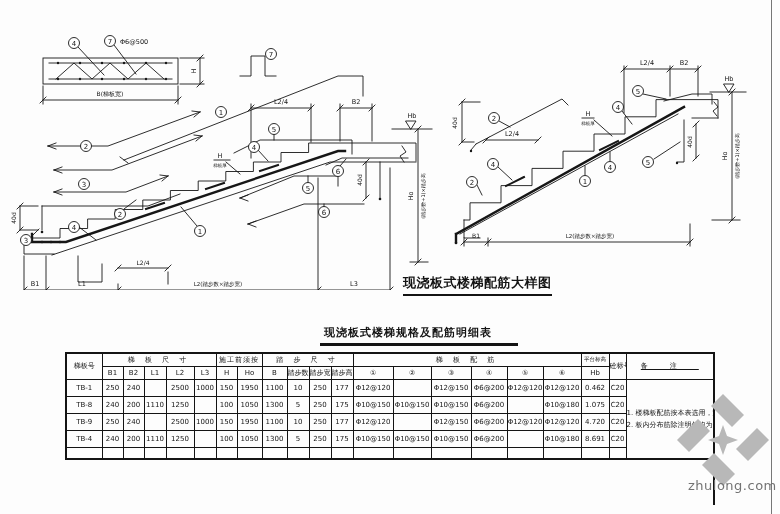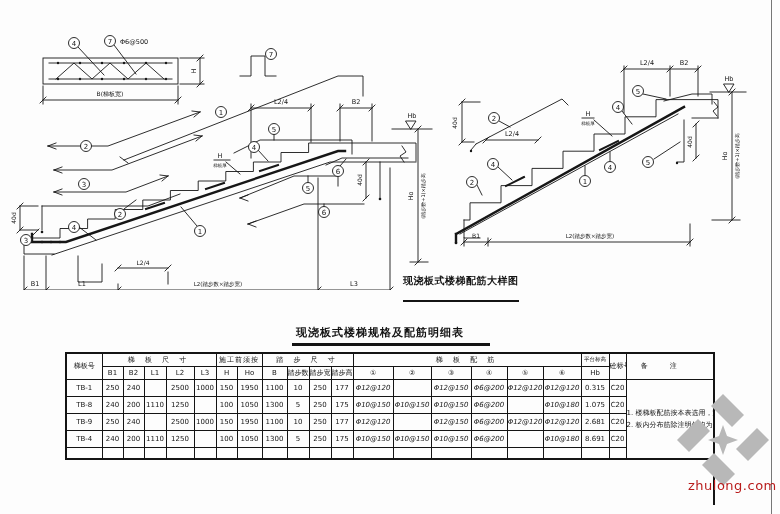--- a/index.html
+++ b/index.html
@@ -1,38 +1,38 @@
 <!DOCTYPE html>
 <html><head>
 <meta charset="utf-8">
 <style>
   html,body{margin:0;padding:0;}
   body{width:780px;height:514px;background:#fdfdfd;position:relative;overflow:hidden;
        font-family:"DejaVu Sans",sans-serif;color:#141414;}
   .abs{position:absolute;}
   svg{display:block;}
   svg text{fill:#141414;font-family:"DejaVu Sans",sans-serif;}
-  .dwg-title{font-weight:bold;font-size:10px;letter-spacing:.5px;border-bottom:2px solid #141414;
-             padding-bottom:12px;white-space:nowrap;}
+  .dwg-title{font-weight:bold;font-size:13px;letter-spacing:.5px;border-bottom:2px solid #141414;
+             padding-bottom:2px;white-space:nowrap;}
   .tbl-title{font-weight:bold;font-size:11px;letter-spacing:1px;white-space:nowrap;
-             border-bottom:3px solid #141414;padding:0 26px 3px 4px;}
+             border-bottom:3px solid #141414;padding:0 26px 3px 4px;margin-left:28px;}
   table.spec{border-collapse:collapse;table-layout:fixed;width:650px;border:2px solid #141414;}
   table.spec th,table.spec td{border:1px solid #141414;padding:0;text-align:center;
              vertical-align:middle;font-weight:normal;font-size:7px;white-space:nowrap;overflow:hidden;}
   tr.hrow{height:13px;} tr.drow{height:17px;} tr.erow{height:12px;}
   th.grp{font-size:6.5px;letter-spacing:4px;}
   th.sub{font-size:6.5px;margin-top:40px;}
   th.sub-sm{font-size:5.5px;letter-spacing:0;}
   th.circ{font-size:8.5px;}
   th.vert{font-size:6.5px;white-space:normal;line-height:1.15;}
-  th.notes-h{letter-spacing:22px;font-size:7.5px;padding-left:22px;}
+  th.notes-h{letter-spacing:22px;font-size:7.5px;padding-left:22px;text-decoration:underline;}
   td.notes-cell{text-align:left;vertical-align:top;white-space:normal;font-size:6.3px;
                 line-height:1.75;padding:4px 5px 0 7px;}
-  td.rebar{font-size:6.3px;letter-spacing:0;font-style:italic;}
-  .wm-text{color:#b91c1c;font-size:13px;letter-spacing:.5px;}
+  td.rebar{font-size:6.3px;letter-spacing:0;}
+  .wm-text{color:#737373;font-size:13px;letter-spacing:.5px;}
   .frame{background:#141414;}
 </style>
 </head>
 <body>
 
 <svg class="abs" style="left:8px;top:28px" width="432" height="262" viewBox="0 0 432 262">
   <g stroke="#161616" stroke-width="0.9" fill="none" stroke-linecap="square">
 
     <rect x="35" y="30" width="135" height="26"></rect>
     <path d="M41,35 H164 M41,51 H164"></path>
@@ -291,21 +291,21 @@
           <td>1100</td>
     <td>10</td>
           <td>250</td>
     <td>177</td>
     <td class="rebar">Φ12@120</td>
           <td class="rebar"></td>
     <td class="rebar">Φ12@150</td>
           <td class="rebar">Φ6@200</td>
     <td class="rebar">Φ12@120</td>
           <td class="rebar">Φ12@120</td>
-    <td>0.315</td>
+    <td>0.462</td>
           <td>C20</td>
     <td rowspan="5" class="notes-cell">
       <div>1. 楼梯板配筋按本表选用，施工前须按(1:1)放大样复核后方可施工。</div>
       <div>2. 板内分布筋除注明外均为Φ5(或Φ6)@200(或@200)，双向12%，与受力筋绑扎牢固，保护层厚度按规范取用。</div>
     </td>
   </tr>
   <tr class="drow">
     <td>TB-8</td>
     <td>240</td>
           <td>200</td>
@@ -339,21 +339,21 @@
           <td>1100</td>
     <td>10</td>
           <td>250</td>
     <td>177</td>
     <td class="rebar">Φ12@120</td>
           <td class="rebar"></td>
     <td class="rebar">Φ12@150</td>
           <td class="rebar">Φ6@200</td>
     <td class="rebar">Φ12@120</td>
           <td class="rebar">Φ12@120</td>
-    <td>2.681</td>
+    <td>4.720</td>
           <td>C20</td>
   </tr>
   <tr class="drow">
     <td>TB-4</td>
     <td>240</td>
           <td>200</td>
     <td>1110</td>
           <td>1250</td>
     <td></td>
           <td>100</td>

